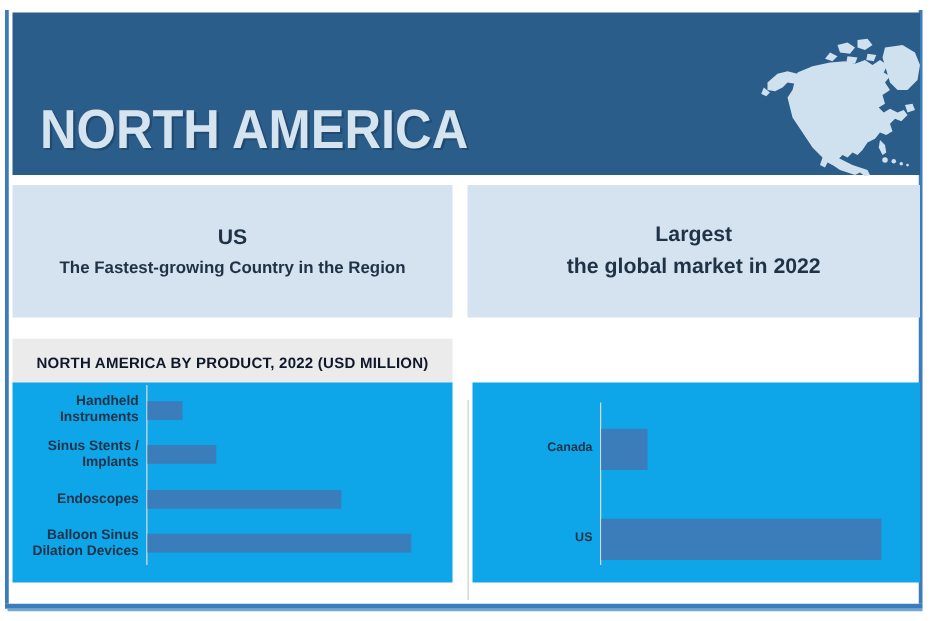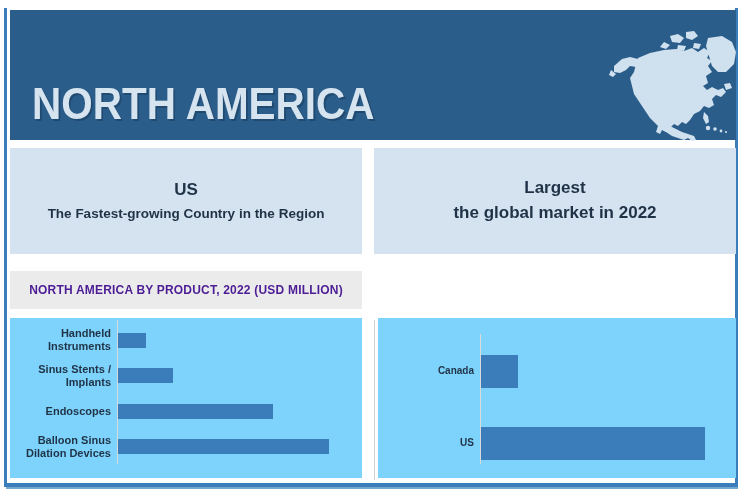--- a/index.html
+++ b/index.html
@@ -65,31 +65,31 @@
     font-size:17px;font-weight:bold;
     font-family:"Liberation Sans Narrow","Liberation Sans",sans-serif;
     line-height:1.45;
   }
 
   
   .band{
     position:absolute;top:271px;height:38px;
     background:#ebebeb;
     display:flex;align-items:center;justify-content:center;
-    color:#4c1d95;
+    color:#0f172a;
     font-size:12px;font-weight:bold;
     letter-spacing:0.2px;
     font-family:"Liberation Sans Narrow","Liberation Sans",sans-serif;
     text-align:center;
   }
   .band-left{left:10px;width:352px;}
   .band-right{left:374px;width:362px;}
 
   
-  .panel{position:absolute;top:318px;height:160px;background:#7dd3fc;}
+  .panel{position:absolute;top:306px;height:160px;background:#0ea5e9;}
   .panel-left{left:10px;width:352px;}
   .panel-right{left:378px;width:358px;}
 
   .panel-divider{position:absolute;left:374px;top:320px;width:1px;height:160px;background:#cfcfcf;}
 
   
   .hbar-chart{position:relative;width:100%;height:100%;}
   .axis-line{position:absolute;top:4px;width:1px;background:#d9d9d9;}
   .bar-label{
     position:absolute;

